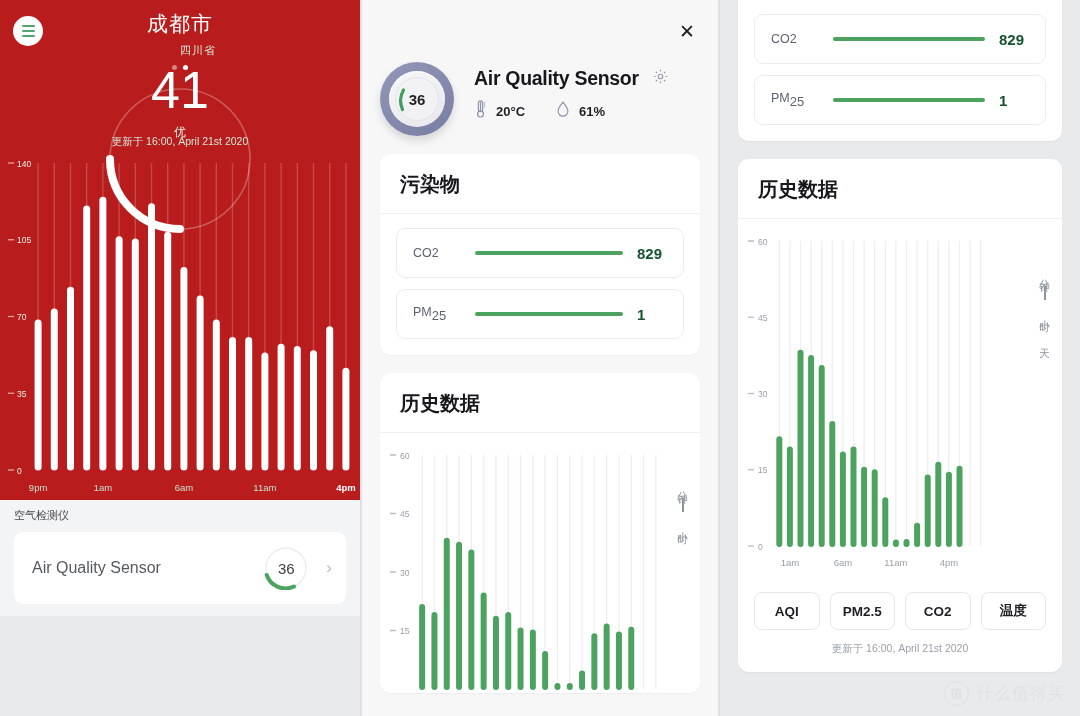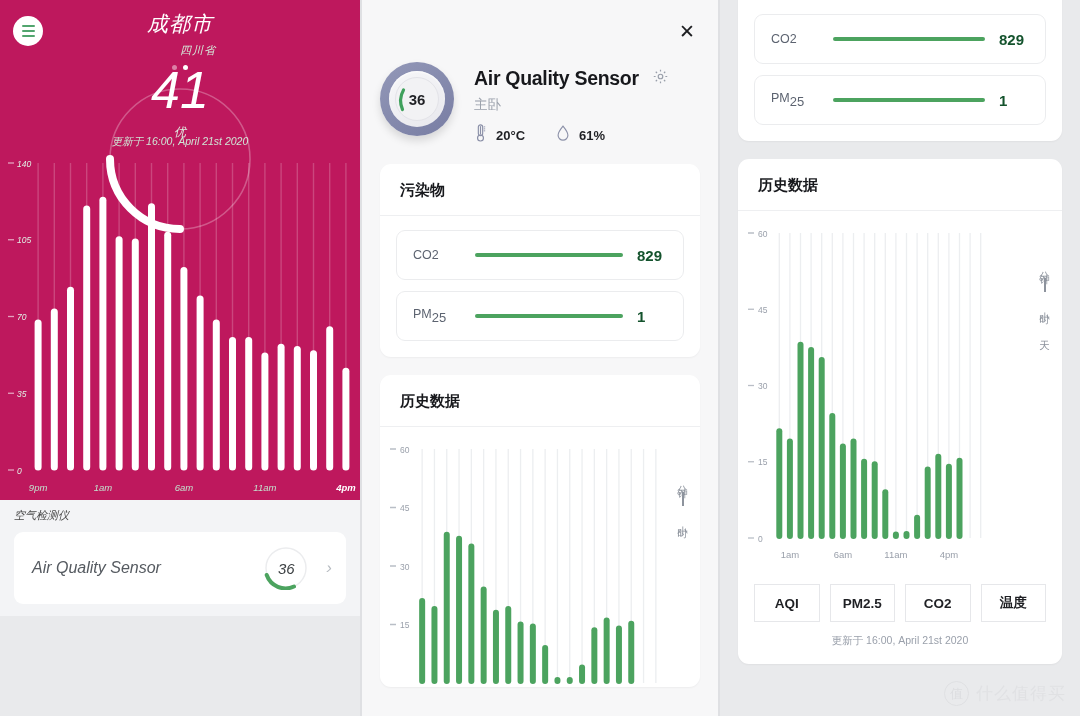--- a/index.html
+++ b/index.html
@@ -6,25 +6,24 @@
   html,body { width:1080px; height:716px; overflow:hidden; }
   body {
     font-family:"Liberation Sans", sans-serif;
     background:#e9eaec;
     display:flex;
   }
 
   
   .left-panel {
     width:360px; height:616px;
-    background:#be185d;
+    background:#b91c1c;
     position:relative;
     display:flex; flex-direction:column;
     flex:0 0 360px;
-    font-style:italic;
   }
   .menu-btn {
     position:absolute; top:16px; left:13px;
     width:30px; height:30px; border-radius:50%;
     background:#ffffff;
     display:flex; flex-direction:column;
     align-items:center; justify-content:center; gap:3px;
     cursor:pointer;
   }
   .menu-btn i { display:block; width:13px; height:2px; background:#52a56e; border-radius:1px; }
@@ -147,21 +146,21 @@
   .dev-stats .spacer { width:13px; }
 
   .card {
     background:#fff; border-radius:11px;
     margin:18px 18px 0;
     box-shadow:0 1px 2px rgba(0,0,0,.045);
     overflow:hidden;
   }
   .card-head {
     padding:17px 20px 15px;
-    font-size:15px; font-weight:700; color:#17181c;
+    font-size:20px; font-weight:700; color:#17181c;
     border-bottom:1px solid #eeeff1;
   }
   .card-body { padding:14px 16px 16px; }
   .metric {
     border:1px solid #ebecee; border-radius:9px;
     height:50px; display:flex; align-items:center;
     padding:0 16px; margin-bottom:11px;
   }
   .metric:last-child { margin-bottom:0; }
   .metric .mname {
@@ -201,21 +200,21 @@
     background:#fff; border-radius:11px;
     box-shadow:0 1px 2px rgba(0,0,0,.045);
     overflow:hidden;
   }
   .rp-top { margin-top:-48px; padding-top:48px; }
   .btn-row {
     display:flex; gap:10px; justify-content:center;
     padding:14px 16px 0;
   }
   .fbtn {
-    flex:1; height:38px; border-radius:0;
+    flex:1; height:38px; border-radius:8px;
     border:1px solid #e6e7ea; background:#fff;
     display:flex; align-items:center; justify-content:center;
     font-size:13.5px; font-weight:700; color:#1f2024;
     cursor:pointer;
     font-family:"Liberation Sans", sans-serif;
   }
   .rp-updated {
     text-align:center; font-size:10.5px; color:#9aa0ab;
     padding:12px 0 16px;
   }
@@ -358,21 +357,20 @@
     <div class="dev-meta">
       <div>
         <span class="dev-title">Air Quality Sensor</span>
         <span class="gear">
           <svg width="17" height="17" viewBox="0 0 24 24" fill="none" stroke="#9aa0ab" stroke-width="1.7">
             <circle cx="12" cy="12" r="3.2"></circle>
             <path d="M12 2.5v2.6M12 18.9v2.6M21.5 12h-2.6M5.1 12H2.5M18.7 5.3l-1.8 1.8M7.1 16.9l-1.8 1.8M18.7 18.7l-1.8-1.8M7.1 7.1L5.3 5.3"></path>
           </svg>
         </span>
       </div>
-      <div class="dev-room">主卧</div>
       <div class="dev-stats">
         <span>
           <svg width="13" height="18" viewBox="0 0 14 20" fill="none" stroke="#8b90a8" stroke-width="1.3">
             <path d="M7 2.4v9.2"></path>
             <rect x="4.6" y="1" width="4.8" height="12" rx="2.4"></rect>
             <circle cx="7" cy="15.6" r="3.3"></circle>
             <path d="M10.6 3.2h1.6M10.6 5.4h1.6M10.6 7.6h1.6" stroke-width="1"></path>
           </svg>
         </span>
         <span class="val">20°C</span>

